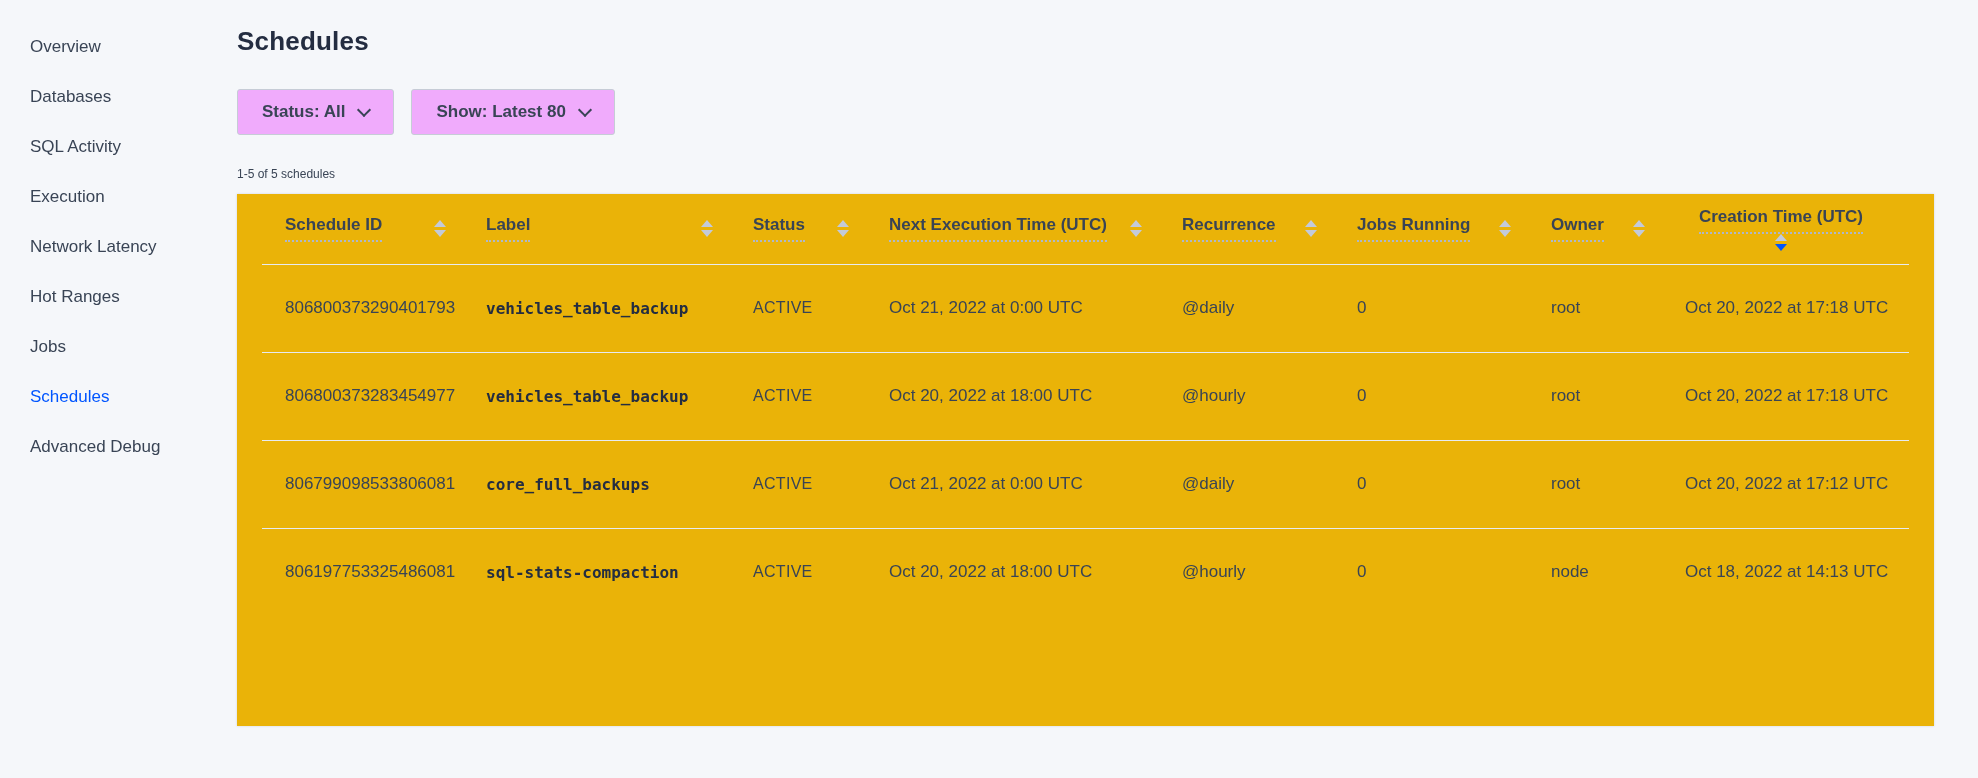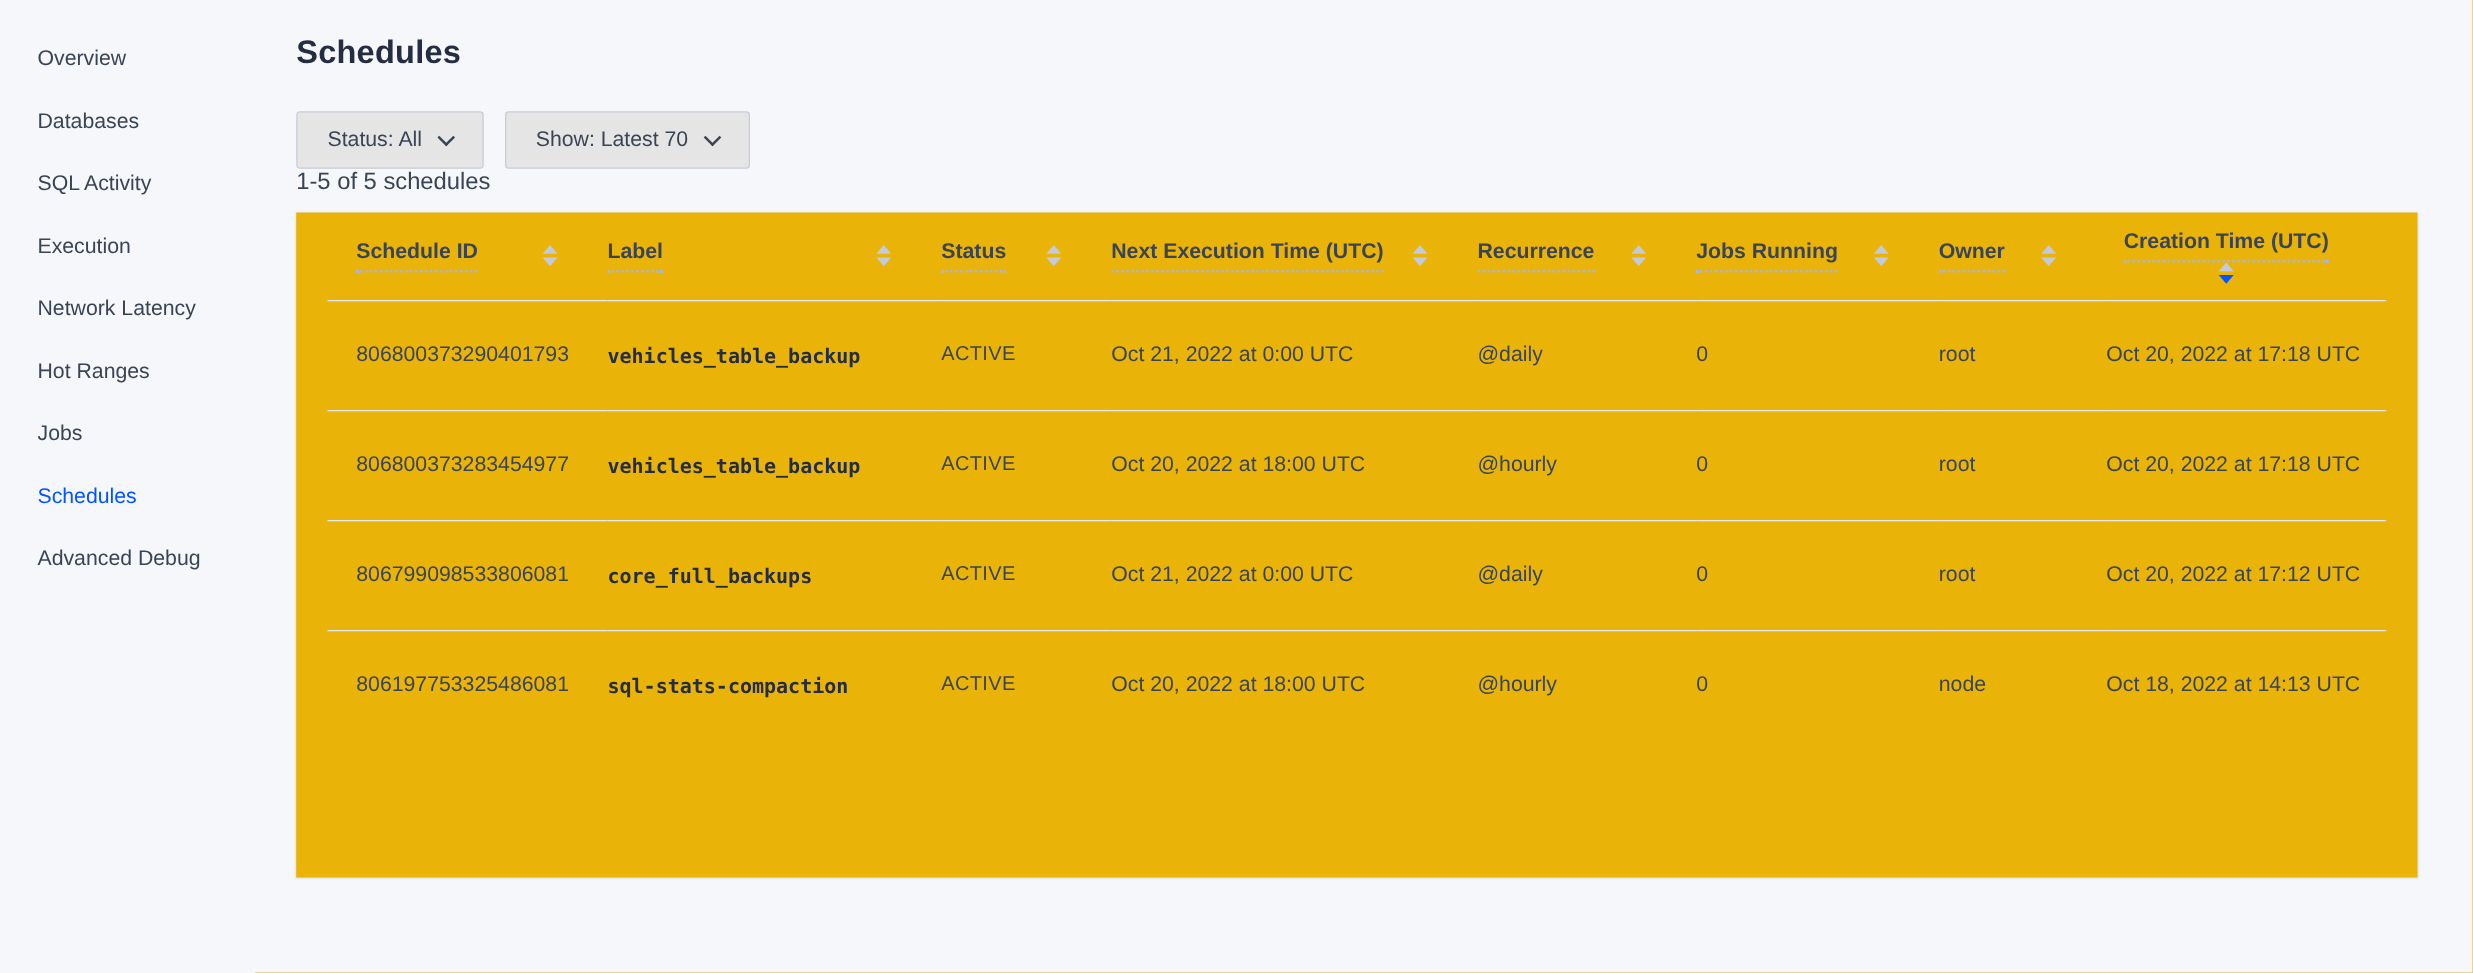--- a/index.html
+++ b/index.html
@@ -25,31 +25,31 @@
   
   .main { position:absolute; left:237px; top:0; right:0; height:778px; }
   .page-title {
     font-size:26px; font-weight:700; color:#242d41;
     margin-top:26px; letter-spacing:0.2px;
   }
   .filters { margin-top:32px; display:flex; gap:17px; }
   .dropdown-btn {
     display:inline-flex; align-items:center;
     height:46px; padding:0 24px;
-    background:#e5e5e5; border:1px solid #c6ccd6; border-radius:3px;
-    font-size:17px; font-weight:400; color:#394455;
+    background:#f0abfc; border:1px solid #c6ccd6; border-radius:3px;
+    font-size:17px; font-weight:700; color:#394455;
     font-family:"Liberation Sans", sans-serif;
     cursor:pointer;
   }
   .chevron {
     width:10px; height:10px; margin-left:14px; margin-top:-5px;
     border-right:2.5px solid #394455; border-bottom:2.5px solid #394455;
     transform:rotate(45deg);
   }
-  .results-count { font-size:19px; color:#394455; }
+  .results-count { margin-top:32px; font-size:12px; color:#394455; }
   
   .card {
     margin-top:13px; width:1697px; min-height:532px;
     background:#eab308;
     box-shadow:0 0 2px rgba(40,55,80,0.18);
     padding:0 25px 22px 25px;
   }
   table { border-collapse:collapse; table-layout:fixed; width:1647px; }
   th, td { text-align:left; vertical-align:middle; font-weight:400; }
   thead tr { height:70px; }
@@ -101,21 +101,21 @@
 
 <div class="main">
   <h1 class="page-title">Schedules</h1>
 
   <div class="filters">
     <button class="dropdown-btn">
       <span>Status: All</span>
       <span class="chevron"></span>
     </button>
     <button class="dropdown-btn">
-      <span>Show: Latest 70</span>
+      <span>Show: Latest 80</span>
       <span class="chevron"></span>
     </button>
   </div>
 
   <div class="results-count">1-5 of 5 schedules</div>
 
   <div class="card">
     <table>
       <colgroup>
         <col style="width:224px">

